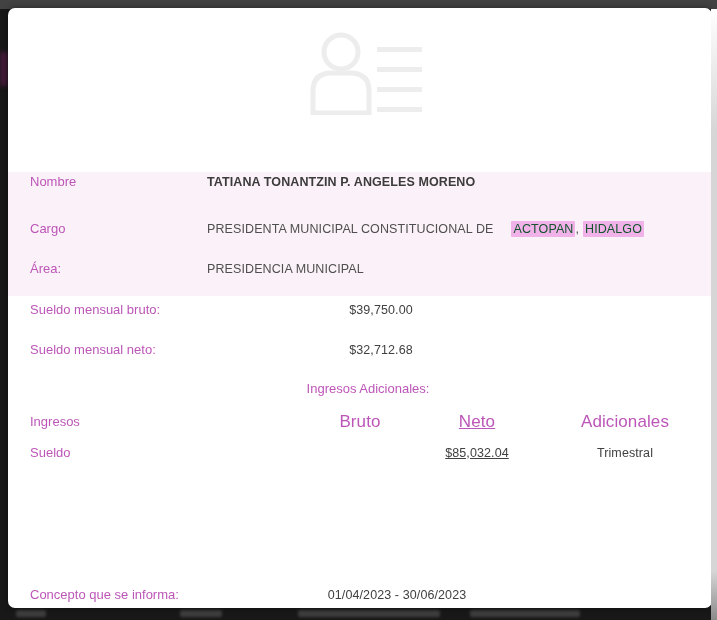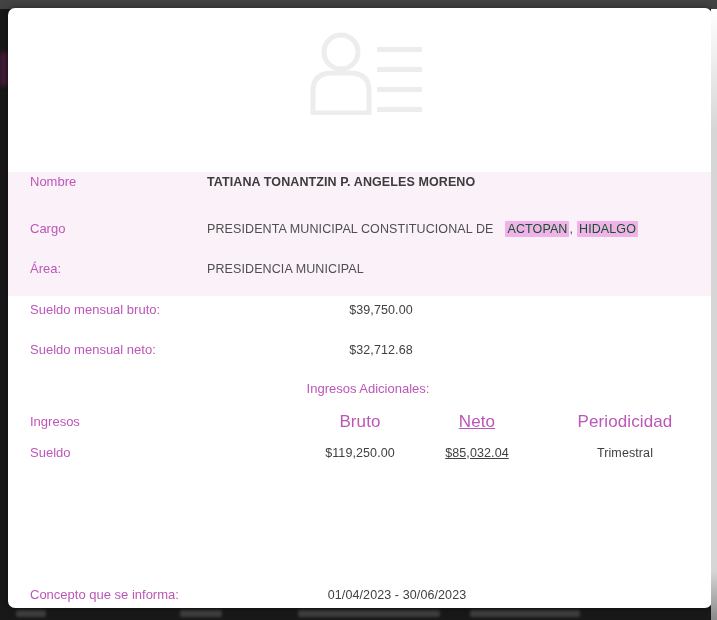--- a/index.html
+++ b/index.html
@@ -59,21 +59,21 @@
   .val{
     position:absolute;left:199px;color:var(--value,#4f4f4f);
     font-size:12.5px;letter-spacing:.1px;
   }
   .val.name{font-weight:700;color:var(--value-strong,#3c3c3c);font-size:12.5px;text-align:right;}
   mark.hl{
     background:var(--highlight,#f0b2e9);color:#14532d;
     padding:1px 2px;border-radius:1px;
   }
   .cargo-sep{margin-right:4px;}
-  .cargo-prefix{margin-right:12px;}
+  .cargo-prefix{margin-right:18px;}
   .cell{
     position:absolute;text-align:center;font-size:12.5px;
     color:#414141;letter-spacing:.1px;
   }
   .cell.head{color:var(--accent,#bc56b8);font-size:17px;}
   .cell.money1{left:313px;width:120px;}
   .cell.bruto{left:292px;width:120px;}
   .cell.neto{left:409px;width:120px;text-decoration:underline;}
   .cell.period{left:547px;width:140px;}
   .cell.dates{left:309px;width:160px;}
@@ -149,26 +149,25 @@
   </div>
 
   <div class="row r-ingresos">
     <span class="section-title">Ingresos Adicionales:</span>
   </div>
 
   <div class="row r-thead">
     <span class="lbl">Ingresos</span>
     <span class="cell head bruto">Bruto</span>
     <span class="cell head neto">Neto</span>
-    <span class="cell head period">Periodicidad</span>
+    <span class="cell head period">Adicionales</span>
   </div>
 
   <div class="row r-trow">
     <span class="lbl">Sueldo</span>
-    <span class="cell bruto">$119,250.00</span>
     <span class="cell neto">$85,032.04</span>
     <span class="cell period">Trimestral</span>
   </div>
 
   <div class="row r-periodo">
     <span class="lbl">Concepto que se informa:</span>
     <span class="cell dates">01/04/2023 - 30/06/2023</span>
   </div>
 
 </div>

